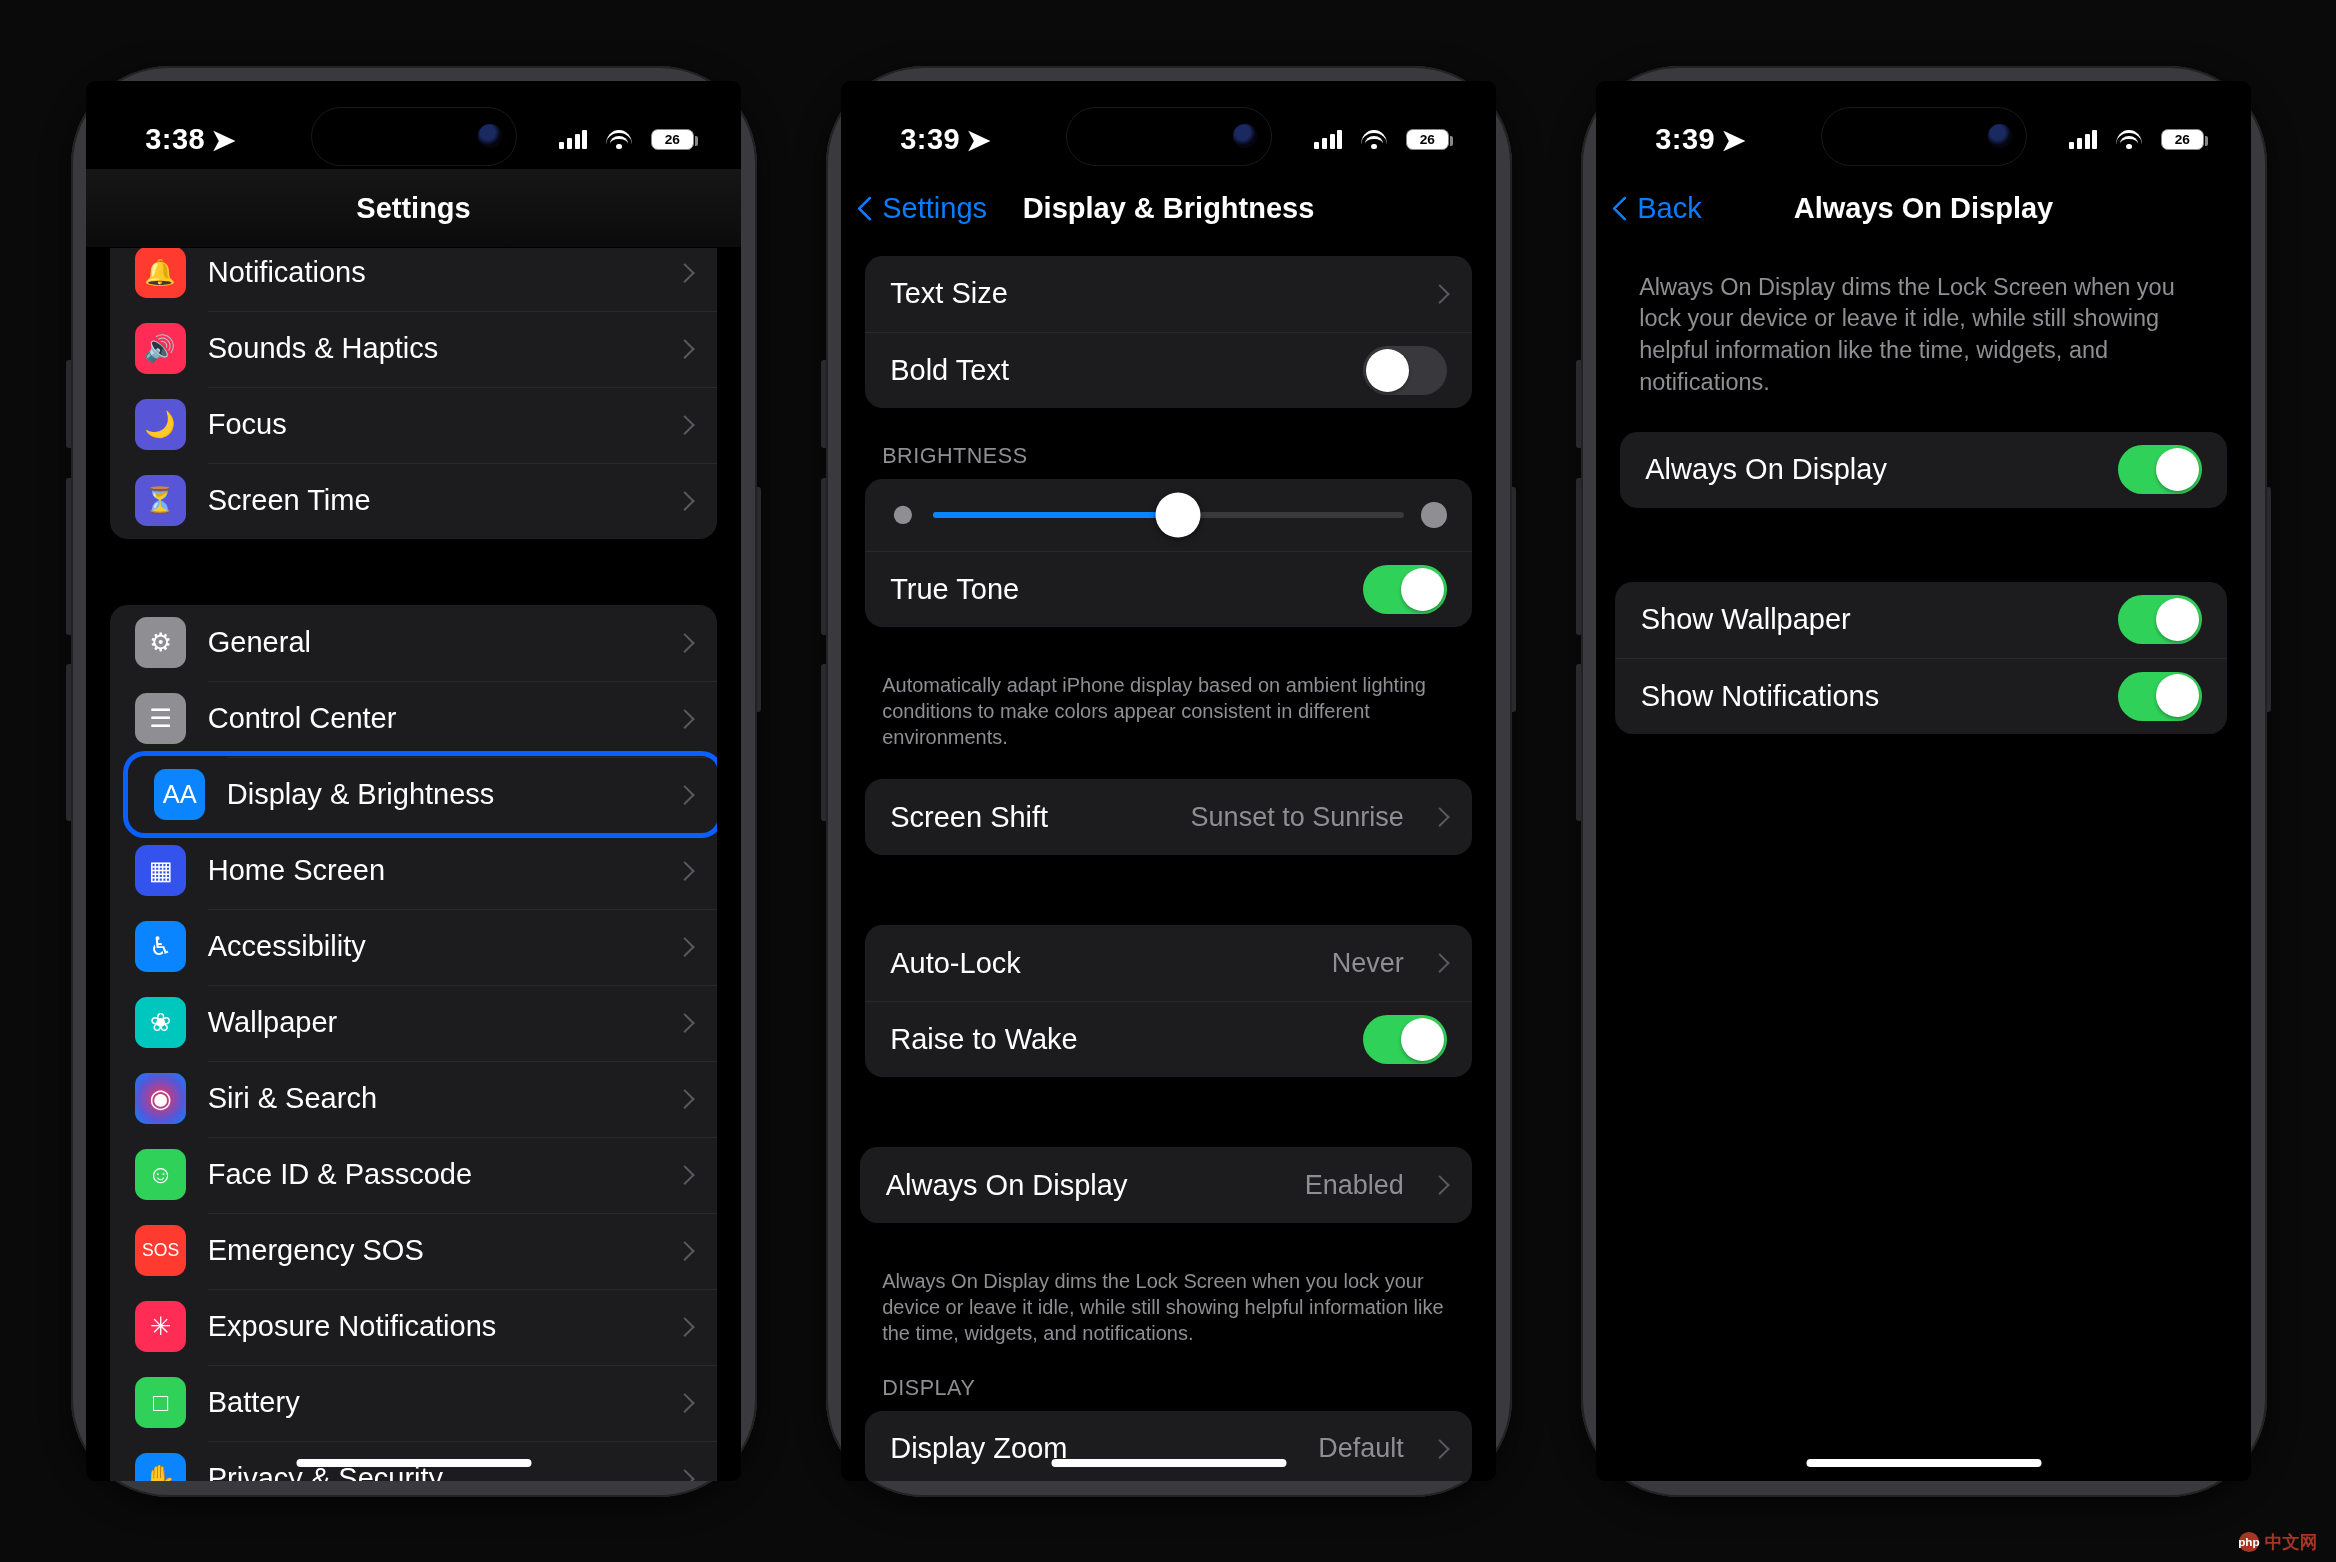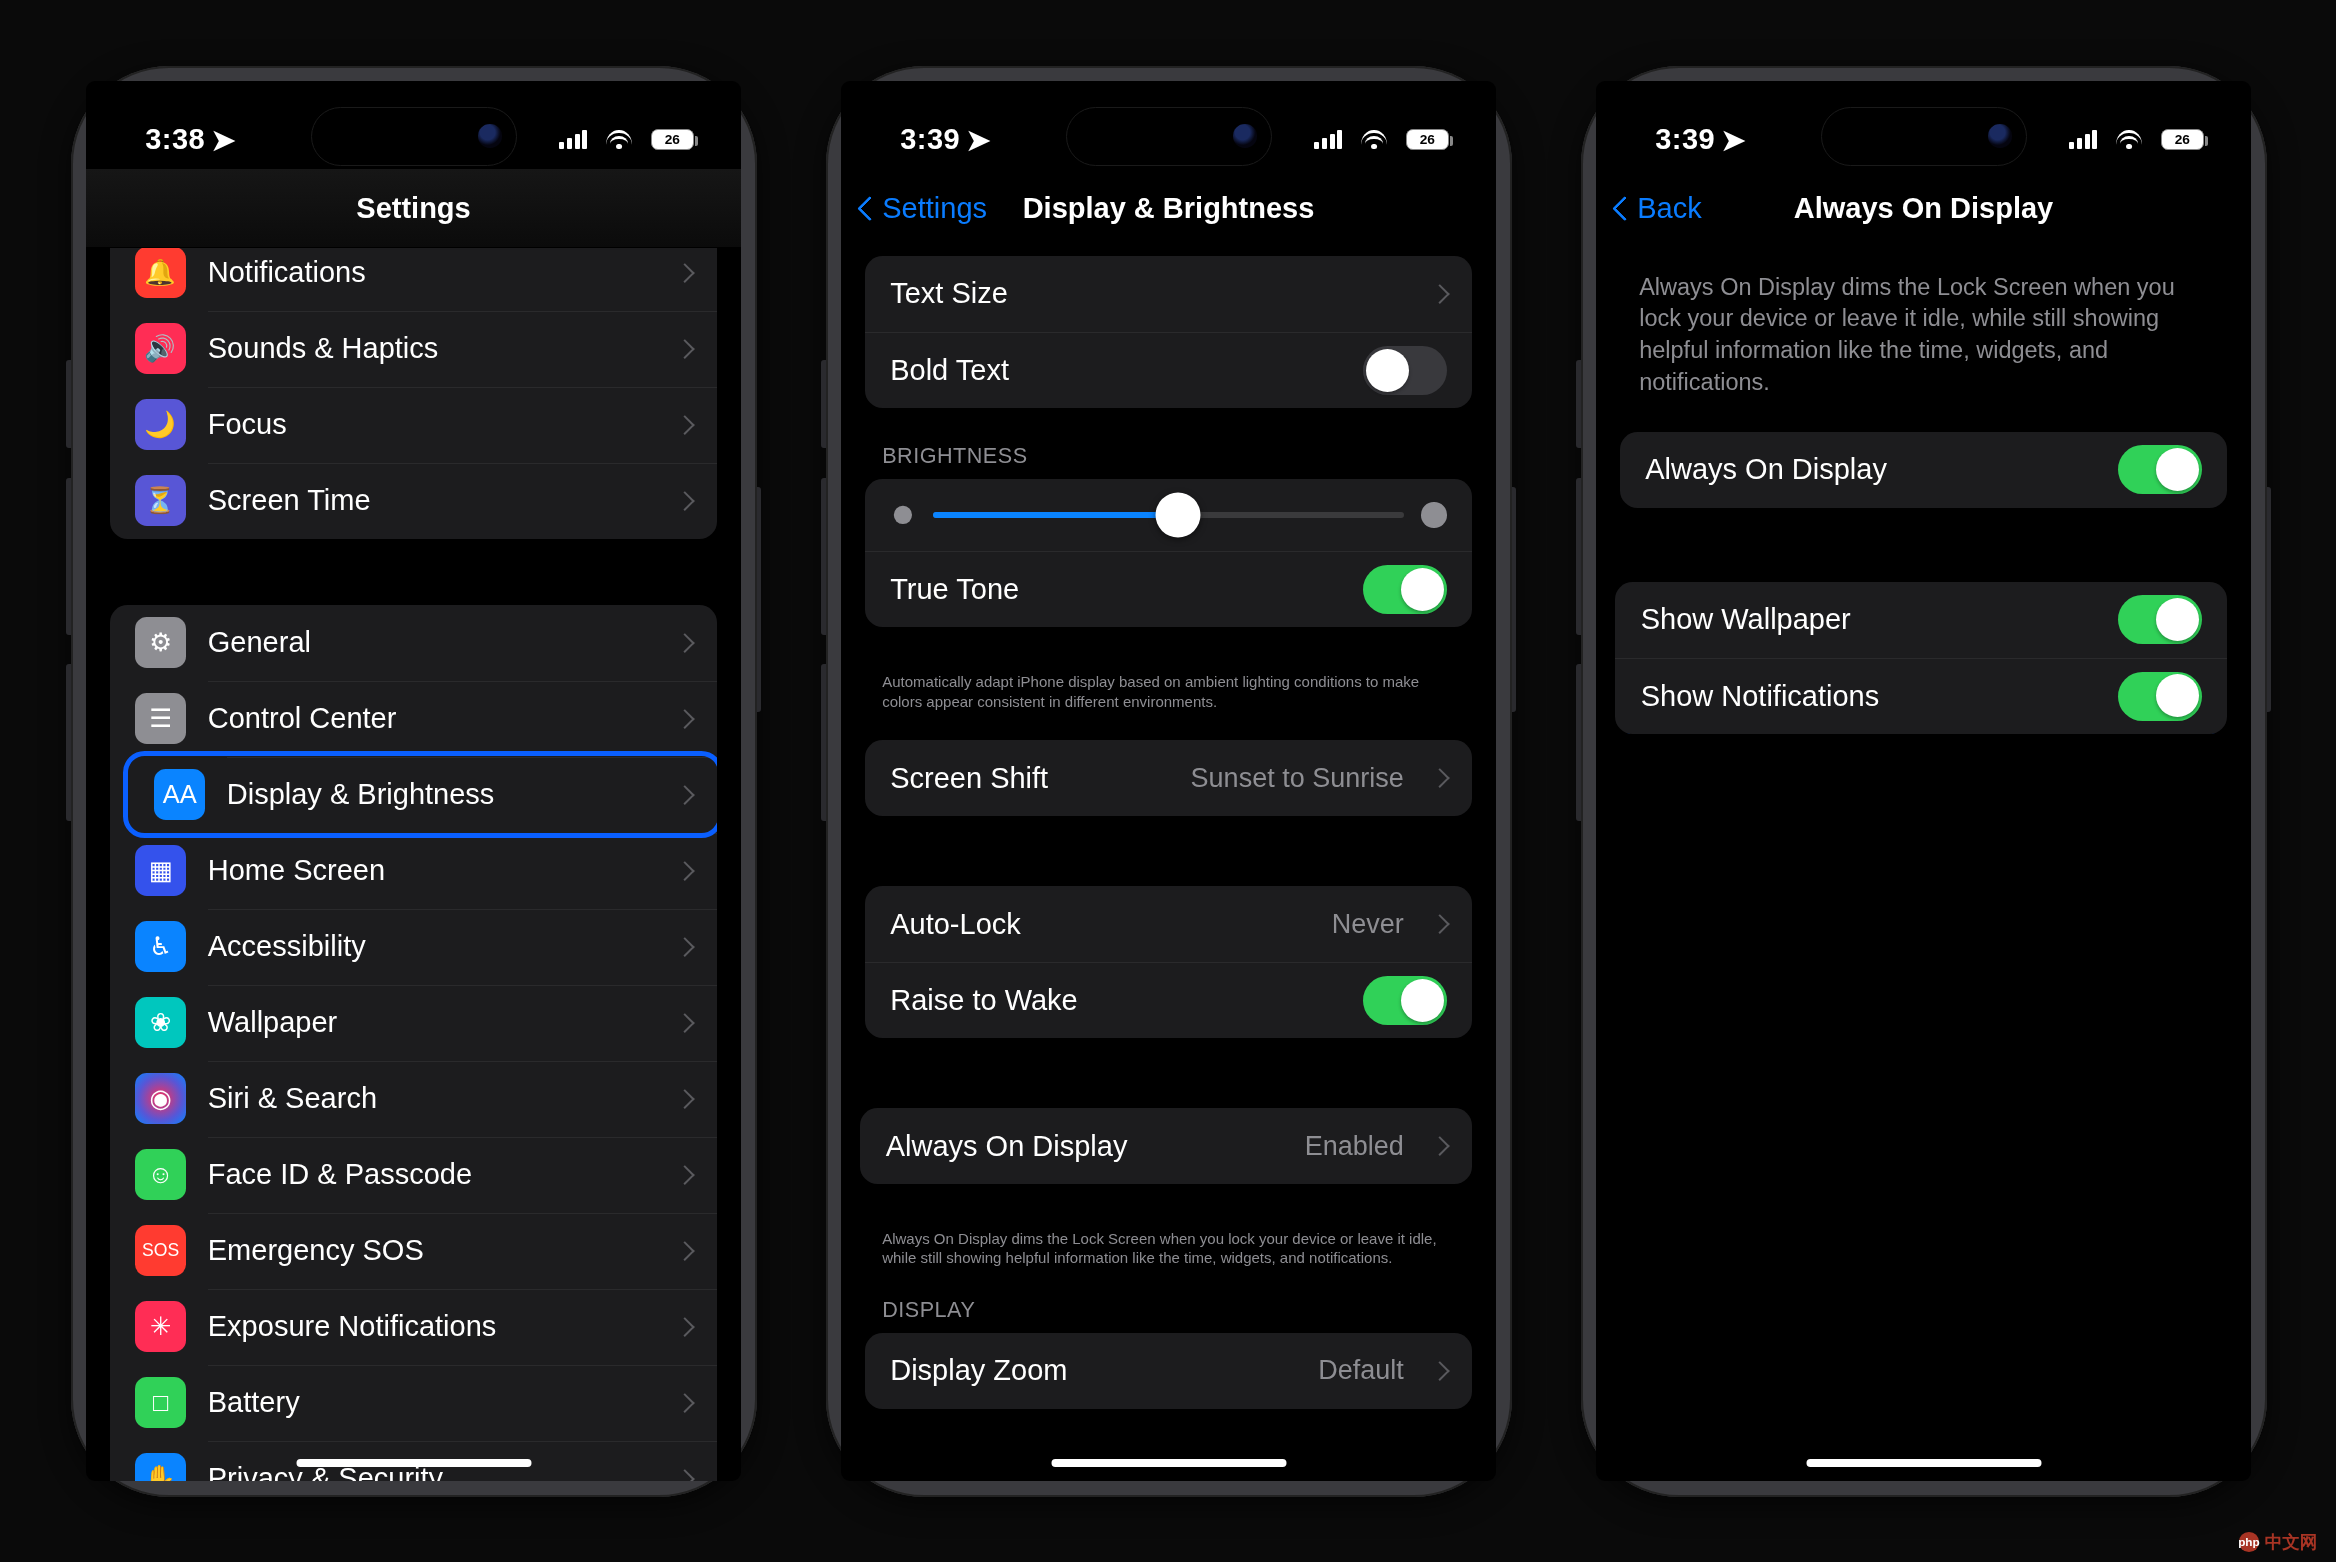--- a/index.html
+++ b/index.html
@@ -98,21 +98,21 @@
   .nav-back {
     position:absolute; left:19.6px; top:50%; transform:translateY(-50%);
     display:flex; align-items:center; gap:3.9px;
     color:#0a7cff; font-size:29px; font-weight:400;
   }
   .chev-back { width:17.6px; height:17.6px; border-left:3.9px solid #0a7cff; border-bottom:3.9px solid #0a7cff; transform:rotate(45deg); border-radius:2px;}
   .content { position:absolute; top:167px; bottom:0; left:0; right:0; overflow:hidden;}
   .group { margin: 0 23.5px 35px; background:#1c1c1e; border-radius:17.6px; overflow:hidden;}
   .group.noround-top{border-top-left-radius:0;border-top-right-radius:0;}
   .header-label { color:#8e8e93; font-size:21.6px; text-transform:uppercase; letter-spacing:0.5px; padding:0 41px 9.8px;}
-  .footer-label { color:#8e8e93; font-size:15px; line-height:1.3; padding:9.8px 41px 0;}
+  .footer-label { color:#8e8e93; font-size:20px; line-height:1.3; padding:9.8px 41px 0;}
   .row {
     min-height:76px; padding:11.8px 25.5px;
     display:flex; align-items:center; gap:21.6px;
     border-top:1px solid #2a2a2c;
     position:relative;
   }
   .row:first-child{border-top:none;}
   .row .icon { width:51px;height:51px;border-radius:11.8px;display:flex;align-items:center;justify-content:center;color:#fff;flex-shrink:0;}
   .row .label { font-size:29px; flex:1; color:#fff;}
   .row .detail { font-size:27px; color:#8e8e93;}

